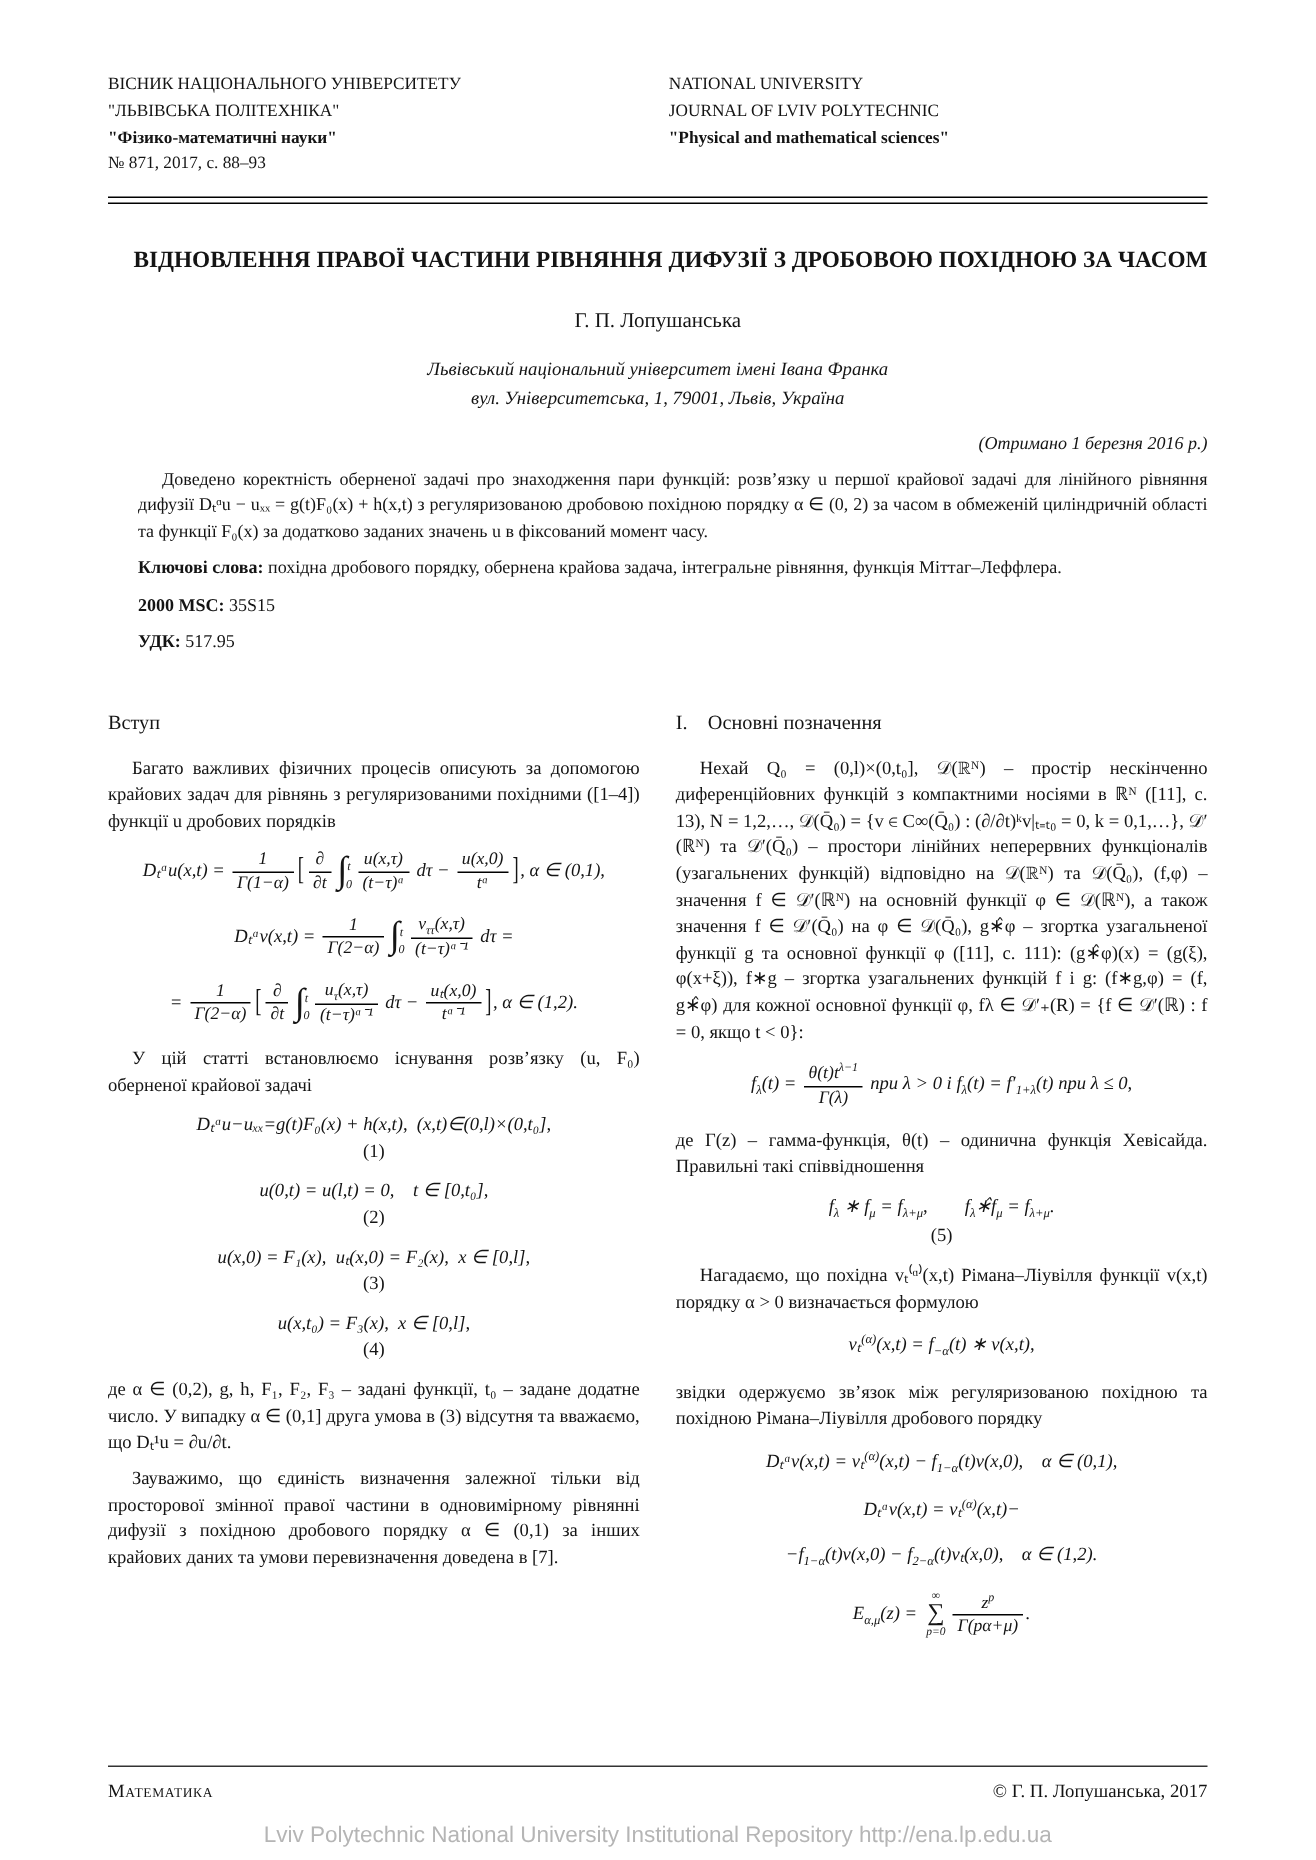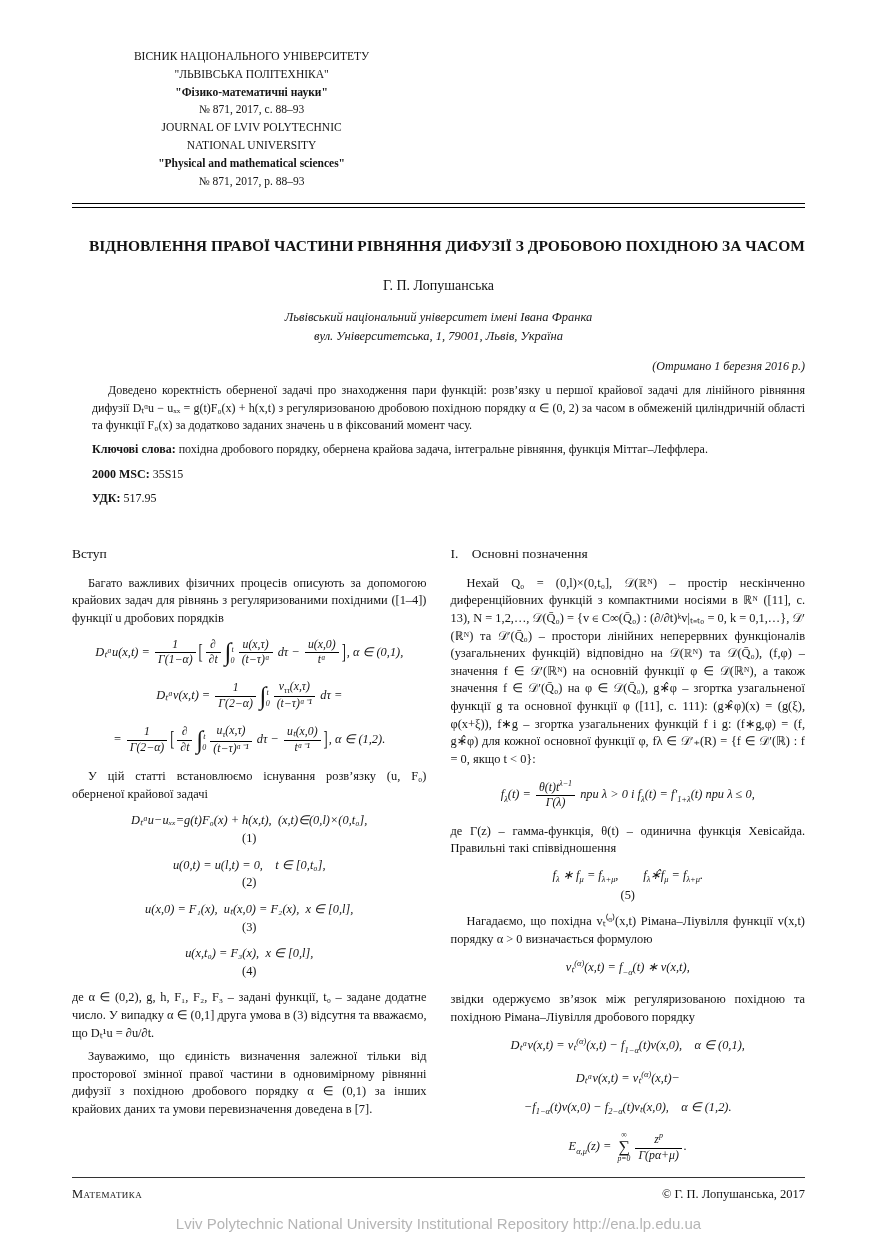--- a/index.html
+++ b/index.html
@@ -1,21 +1,21 @@
 <!DOCTYPE html>
 <html><head>
 <meta charset="utf-8">
 <style>
   html,body{margin:0;padding:0;background:#ececec;}
   .page{position:relative;width:877px;height:1240px;margin:0 auto;background:#ffffff;
         font-family:"Liberation Serif",serif;color:#141414;overflow:hidden;}
   .content{padding:48px 72px 0 72px;}
 
-  .header-row{display:flex;justify-content:space-between;text-align:center;
-              font-size:11.5px;line-height:1.55;flex-direction:column;}
+  .header-row{display:flex;justify-content:space-between;text-align:left;
+              font-size:11.5px;line-height:1.55;}
   .header-col{width:49%;}
   .header-col .b{font-weight:bold;}
   .double-rule{height:3px;border-top:1.4px solid #000;border-bottom:1px solid #000;margin-top:12px;}
 
   .title{text-align:right;font-weight:bold;font-size:15.5px;line-height:1.35;margin-top:28px;}
   .author{text-align:center;font-size:14px;margin-top:22px;}
   .affil{text-align:center;font-style:italic;font-size:12.5px;line-height:1.5;margin-top:14px;}
   .received{text-align:right;font-style:italic;font-size:12px;margin-top:12px;}
 
   .abstract-block{margin-left:20px;font-size:12px;line-height:1.45;}
@@ -62,24 +62,23 @@
   <div class="content">
 
     <div class="header-row">
       <div class="header-col">
         <div>ВІСНИК НАЦІОНАЛЬНОГО УНІВЕРСИТЕТУ</div>
         <div>"ЛЬВІВСЬКА ПОЛІТЕХНІКА"</div>
         <div class="b">"Фізико-математичні науки"</div>
         <div>№ 871, 2017, с. 88–93</div>
       </div>
       <div class="header-col">
+        <div>NATIONAL UNIVERSITY</div>
         <div>JOURNAL OF LVIV POLYTECHNIC</div>
-        <div>NATIONAL UNIVERSITY</div>
         <div class="b">"Physical and mathematical sciences"</div>
-        <div>№ 871, 2017, p. 88–93</div>
       </div>
     </div>
 
     <div class="double-rule"></div>
 
     <div class="title">ВІДНОВЛЕННЯ ПРАВОЇ ЧАСТИНИ РІВНЯННЯ ДИФУЗІЇ З ДРОБОВОЮ ПОХІДНОЮ ЗА ЧАСОМ</div>
     <div class="author">Г. П. Лопушанська</div>
 
     <div class="affil">
       <div>Львівський національний університет імені Івана Франка</div>

